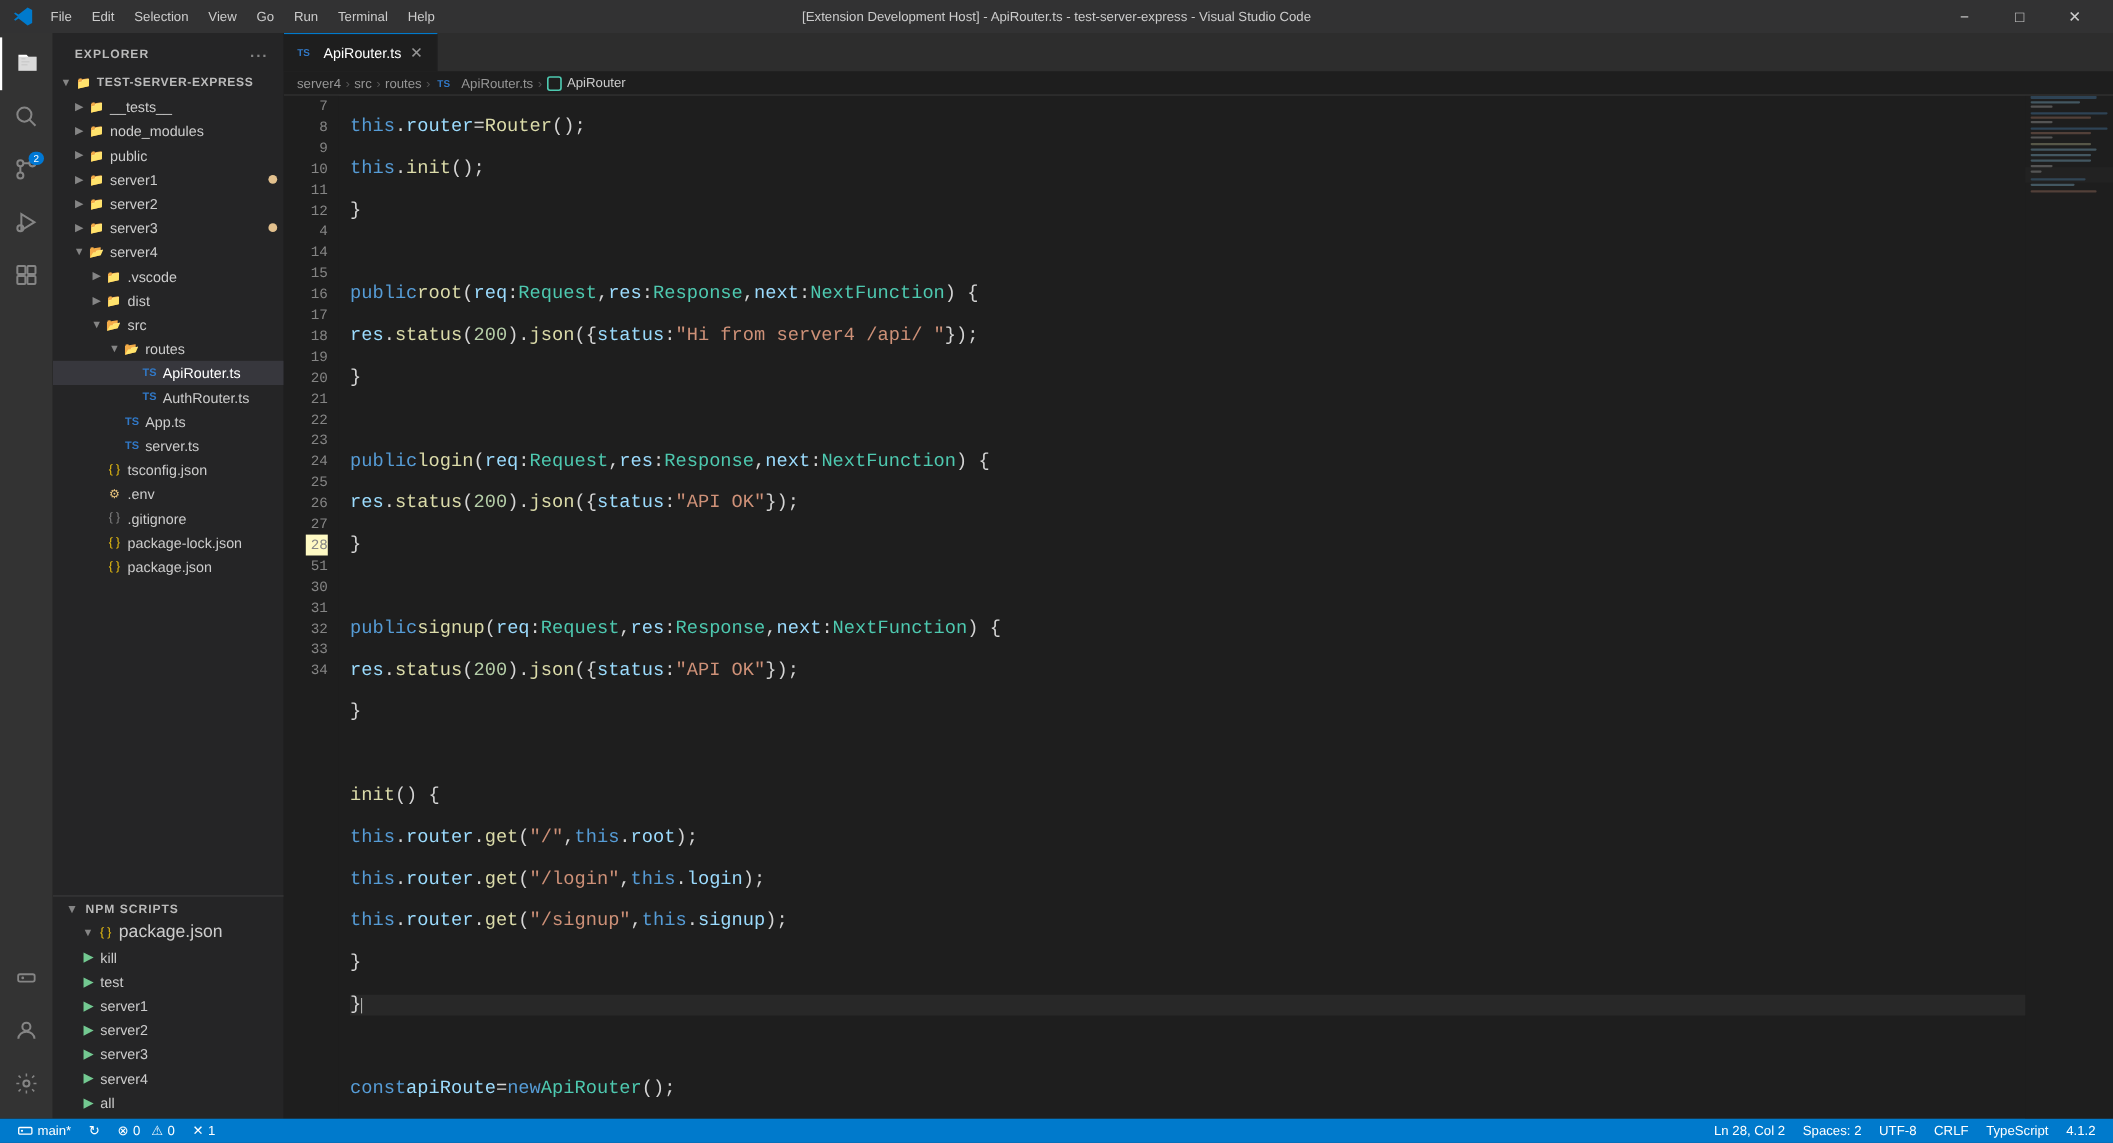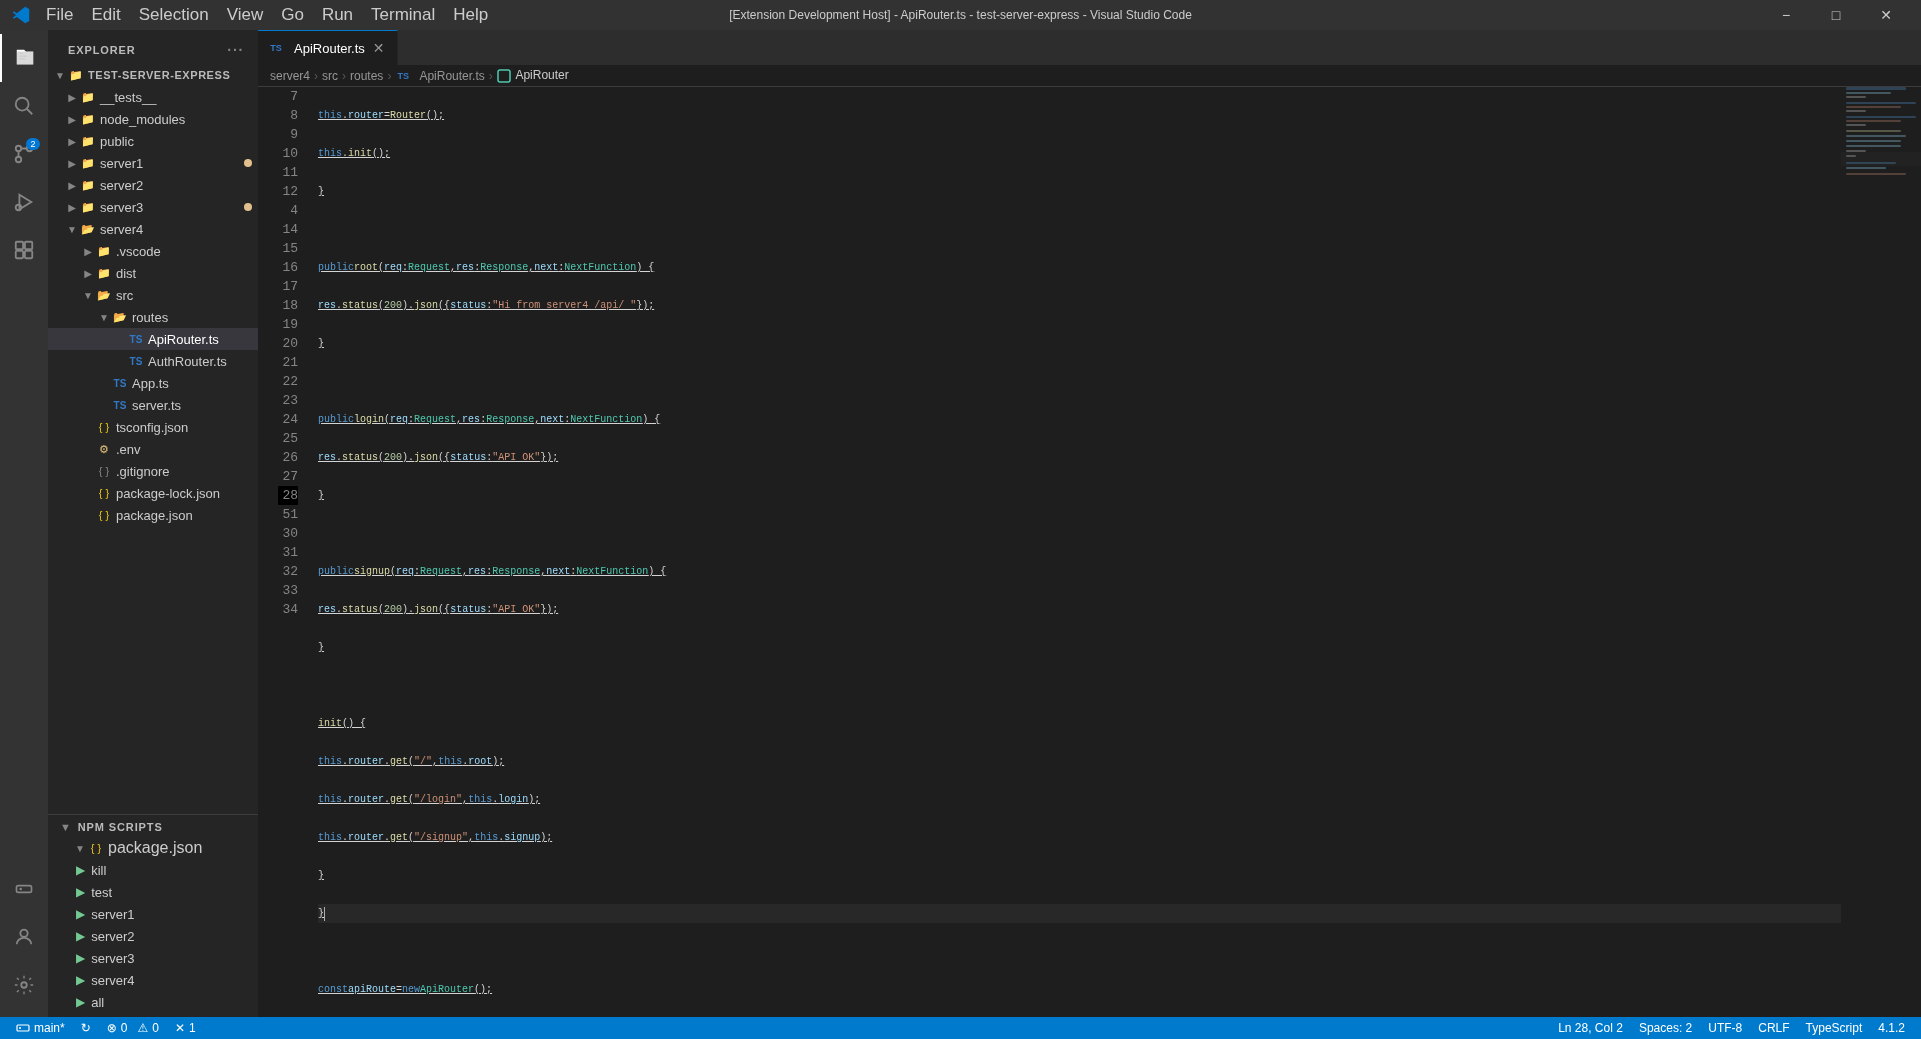--- a/index.html
+++ b/index.html
@@ -32,21 +32,21 @@
     #titlebar-logo {
       width: 18px;
       height: 18px;
     }
     #titlebar-menu {
       display: flex;
       gap: 2px;
     }
     .menu-item {
       padding: 2px 8px;
-      font-size: 17px;
+      font-size: 12px;
       color: #cccccc;
       cursor: pointer;
       border-radius: 3px;
     }
     #titlebar-title {
       font-size: 12px;
       color: #cccccc;
       position: absolute;
       left: 50%;
       transform: translateX(-50%);
@@ -308,23 +308,22 @@
       display: flex;
       align-items: center;
       justify-content: flex-end;
     }
     #code-content {
       flex: 1;
       padding: 0 0 0 10px;
       overflow: auto;
       white-space: pre;
       color: #d4d4d4;
-      font-size: 10px;
+      font-size: 17px;
       line-height: 19px;
-      text-decoration: underline;
     }
     #code-content::-webkit-scrollbar { width: 10px; height: 10px; }
     #code-content::-webkit-scrollbar-thumb { background: #424242; }
 
     
     .kw { color: #569cd6; }
     .fn { color: #dcdcaa; }
     .type { color: #4ec9b0; }
     .str { color: #ce9178; }
     .num { color: #b5cea8; }
@@ -694,21 +693,21 @@
         <div class="line-num">18</div>
         <div class="line-num">19</div>
         <div class="line-num">20</div>
         <div class="line-num">21</div>
         <div class="line-num">22</div>
         <div class="line-num">23</div>
         <div class="line-num">24</div>
         <div class="line-num">25</div>
         <div class="line-num">26</div>
         <div class="line-num">27</div>
-        <div class="line-num" style="background:#000000">28</div>
+        <div class="line-num" style="background:#fef9c3">28</div>
         <div class="line-num">51</div>
         <div class="line-num">30</div>
         <div class="line-num">31</div>
         <div class="line-num">32</div>
         <div class="line-num">33</div>
         <div class="line-num">34</div>
       </div>
 
       <div id="code-content">
 <div class="code-line">        <span class="this-kw">this</span><span class="op">.</span><span class="prop">router</span> <span class="op">=</span> <span class="fn">Router</span><span class="op">();</span></div>

